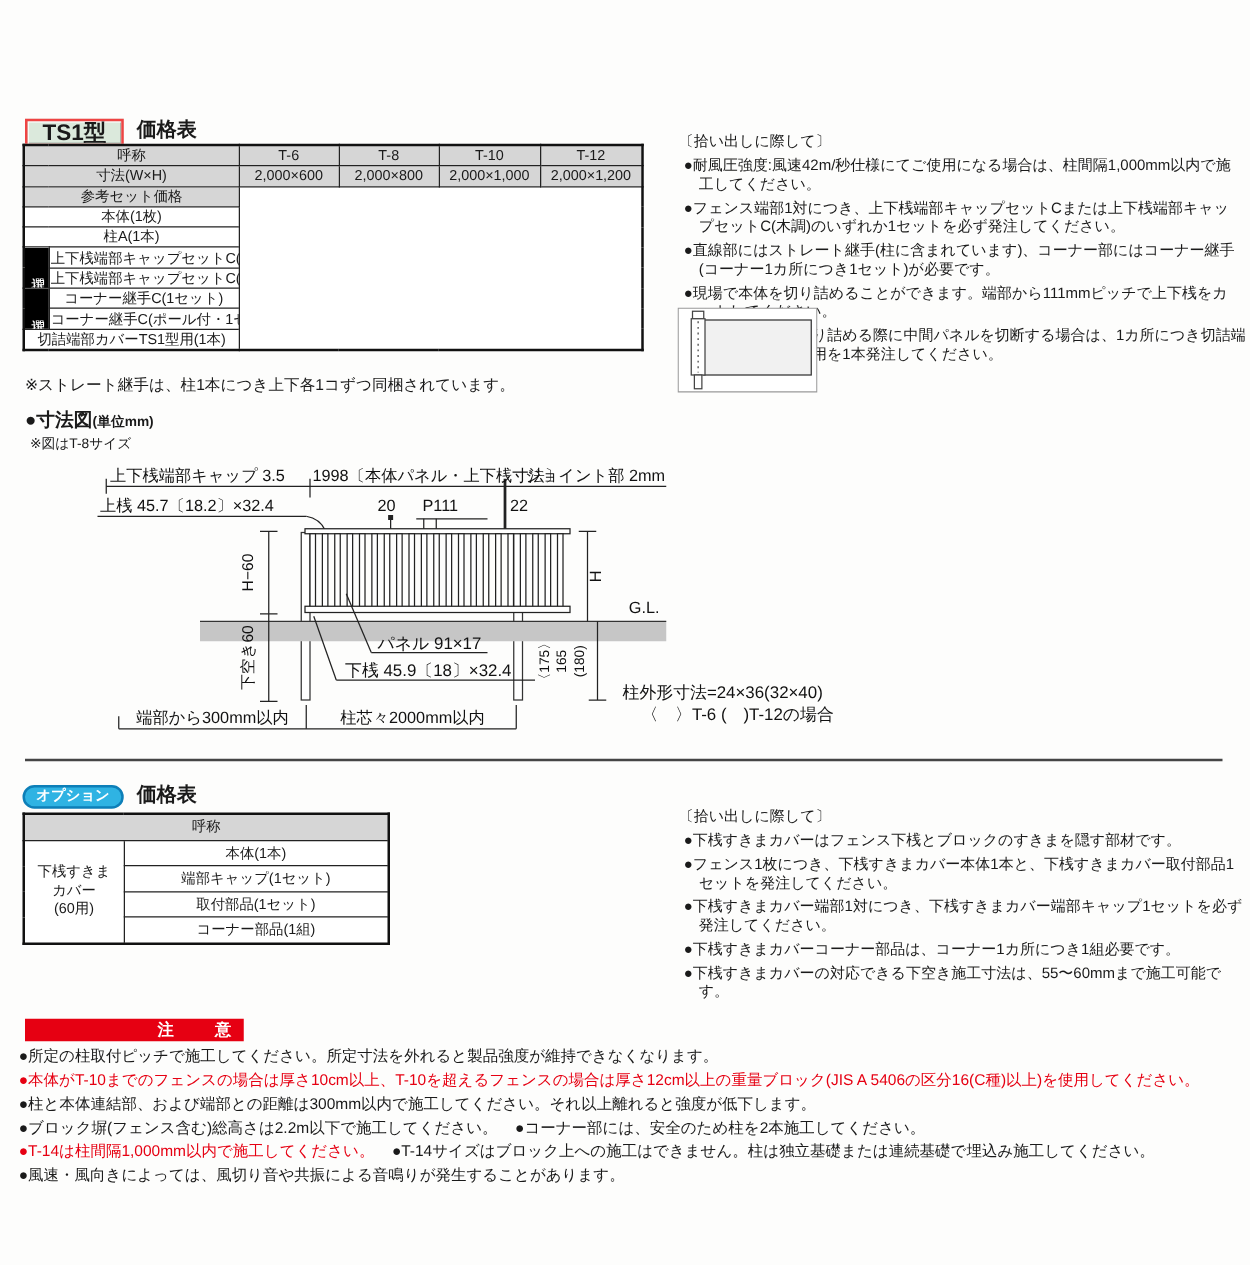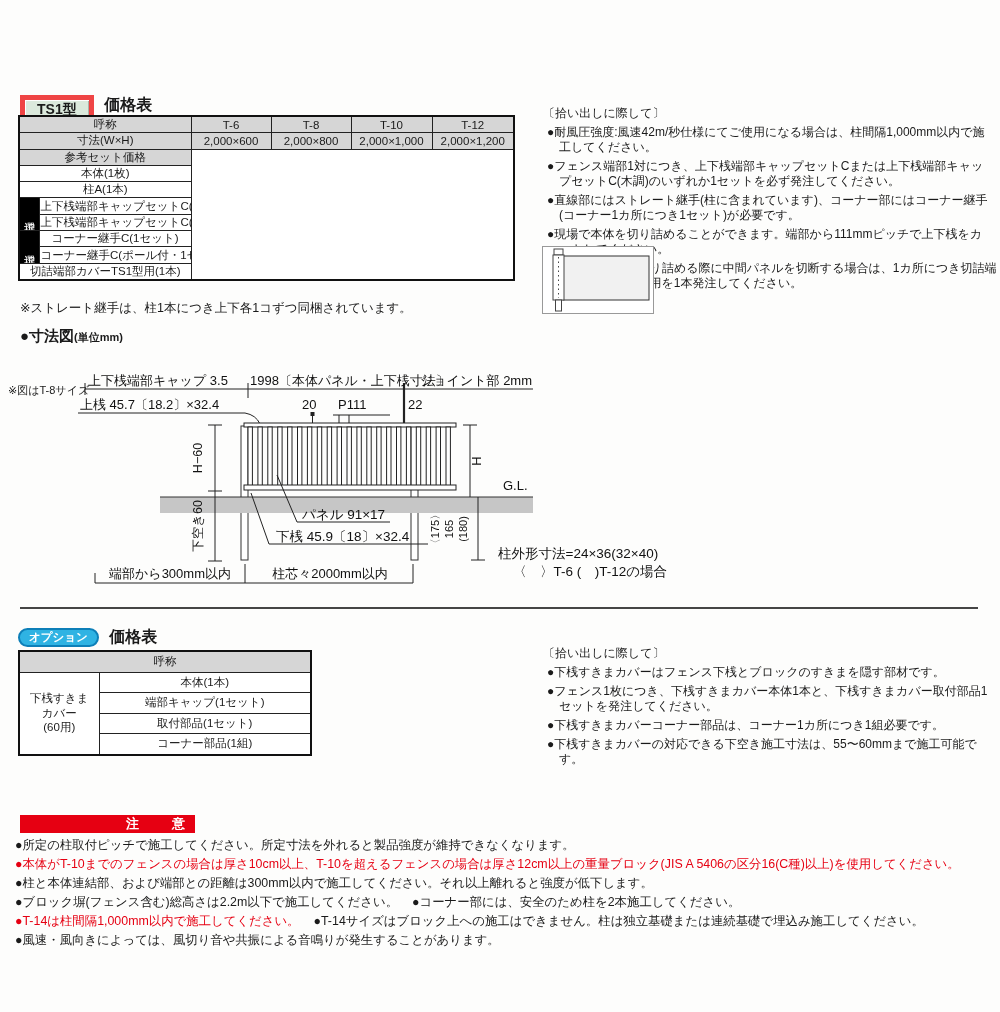--- a/index.html
+++ b/index.html
@@ -5,23 +5,23 @@
   html,body{margin:0;padding:0;}
   body{
     width:1000px;height:1012px;position:relative;background:#fdfdfc;
     font-family:"Liberation Sans","DejaVu Sans",sans-serif;color:#1a1a1a;
     -webkit-font-smoothing:antialiased;
   }
   .abs{position:absolute;}
 
   
   .badge-green{
-    display:inline-block;background:#dbe9dc;border:5px solid #ef4444;
+    display:inline-block;background:#dbe9dc;border:2px solid #ef4444;
     box-shadow:inset 1px 1px 0 #fff, inset -1px -1px 0 #aab4aa;
-    font-weight:bold;font-size:14px;padding:0 12px;height:18px;line-height:18px;
+    font-weight:bold;font-size:18px;padding:0 12px;height:18px;line-height:18px;
   }
   .badge-cyan{
     display:inline-block;background:#2fb3e3;border:2px solid #0d7fb8;border-radius:10px;
     color:#fff;font-weight:bold;font-size:11.5px;padding:0 9px;height:15px;line-height:15px;
   }
   .section-title{display:inline-block;font-weight:bold;font-size:16px;margin-left:6px;vertical-align:top;line-height:20px;}
   .dim-title{font-weight:bold;font-size:15px;}
   .dim-unit{font-size:11px;font-weight:bold;}
   .dim-sub{font-size:11px;}
 
@@ -145,21 +145,21 @@
   <rect x="21" y="10" width="86" height="44" fill="#f1f1f1" stroke="#333"></rect>
   <rect x="12" y="3" width="9" height="6" fill="#fff" stroke="#444"></rect>
   <rect x="11" y="9" width="11" height="45" fill="#fff" stroke="#444"></rect>
   <line x1="16.5" y1="11" x2="16.5" y2="52" stroke="#444" stroke-dasharray="1.5,3"></line>
   <rect x="13.5" y="54" width="6" height="11" fill="#fff" stroke="#444"></rect>
 </svg>
 
 <div class="abs" style="left:20px;top:327px;">
   <span class="dim-title">●寸法図</span><span class="dim-unit">(単位mm)</span>
 </div>
-<div class="abs dim-sub" style="left:8px;top:347px;margin-top:36px;">※図はT-8サイズ</div>
+<div class="abs dim-sub" style="left:24px;top:347px;">※図はT-8サイズ</div>
 
 <svg class="abs" style="left:0;top:368px;" width="1000" height="222" viewBox="0 0 1000 222">
 
   <rect x="241" y="58" width="7" height="134" fill="#fff" stroke="#333"></rect>
   <rect x="411" y="58" width="7" height="134" fill="#fff" stroke="#333"></rect>
 
   <rect x="160" y="129" width="373" height="16" fill="#c6c6c6"></rect>
   <line x1="160" y1="129" x2="533" y2="129" stroke="#333" stroke-width="1"></line>
 
   <line x1="85" y1="21" x2="533" y2="21" stroke="#222"></line>
@@ -280,20 +280,21 @@
   <tr>
     <td>コーナー部品(1組)</td>
   </tr>
 </tbody>
   </table>
 
 <div class="abs notes" style="left:543px;top:646px;">
   <div class="ntitle">〔拾い出しに際して〕</div>
   <div class="item">●下桟すきまカバーはフェンス下桟とブロックのすきまを隠す部材です。</div>
   <div class="item">●フェンス1枚につき、下桟すきまカバー本体1本と、下桟すきまカバー取付部品1セットを発注してください。</div>
+  <div class="item">●下桟すきまカバー端部1対につき、下桟すきまカバー端部キャップ1セットを必ず発注してください。</div>
   <div class="item">●下桟すきまカバーコーナー部品は、コーナー1カ所につき1組必要です。</div>
   <div class="item">●下桟すきまカバーの対応できる下空き施工寸法は、55〜60mmまで施工可能です。</div>
 </div>
 
 <div class="abs caution-banner" style="left:20px;top:815px;">注　意</div>
 
 <div class="abs caution-lines" style="left:15px;top:836px;">
   <div class="cline">●所定の柱取付ピッチで施工してください。所定寸法を外れると製品強度が維持できなくなります。</div>
   <div class="cline red">●本体がT-10までのフェンスの場合は厚さ10cm以上、T-10を超えるフェンスの場合は厚さ12cm以上の重量ブロック(JIS A 5406の区分16(C種)以上)を使用してください。</div>
   <div class="cline">●柱と本体連結部、および端部との距離は300mm以内で施工してください。それ以上離れると強度が低下します。</div>

